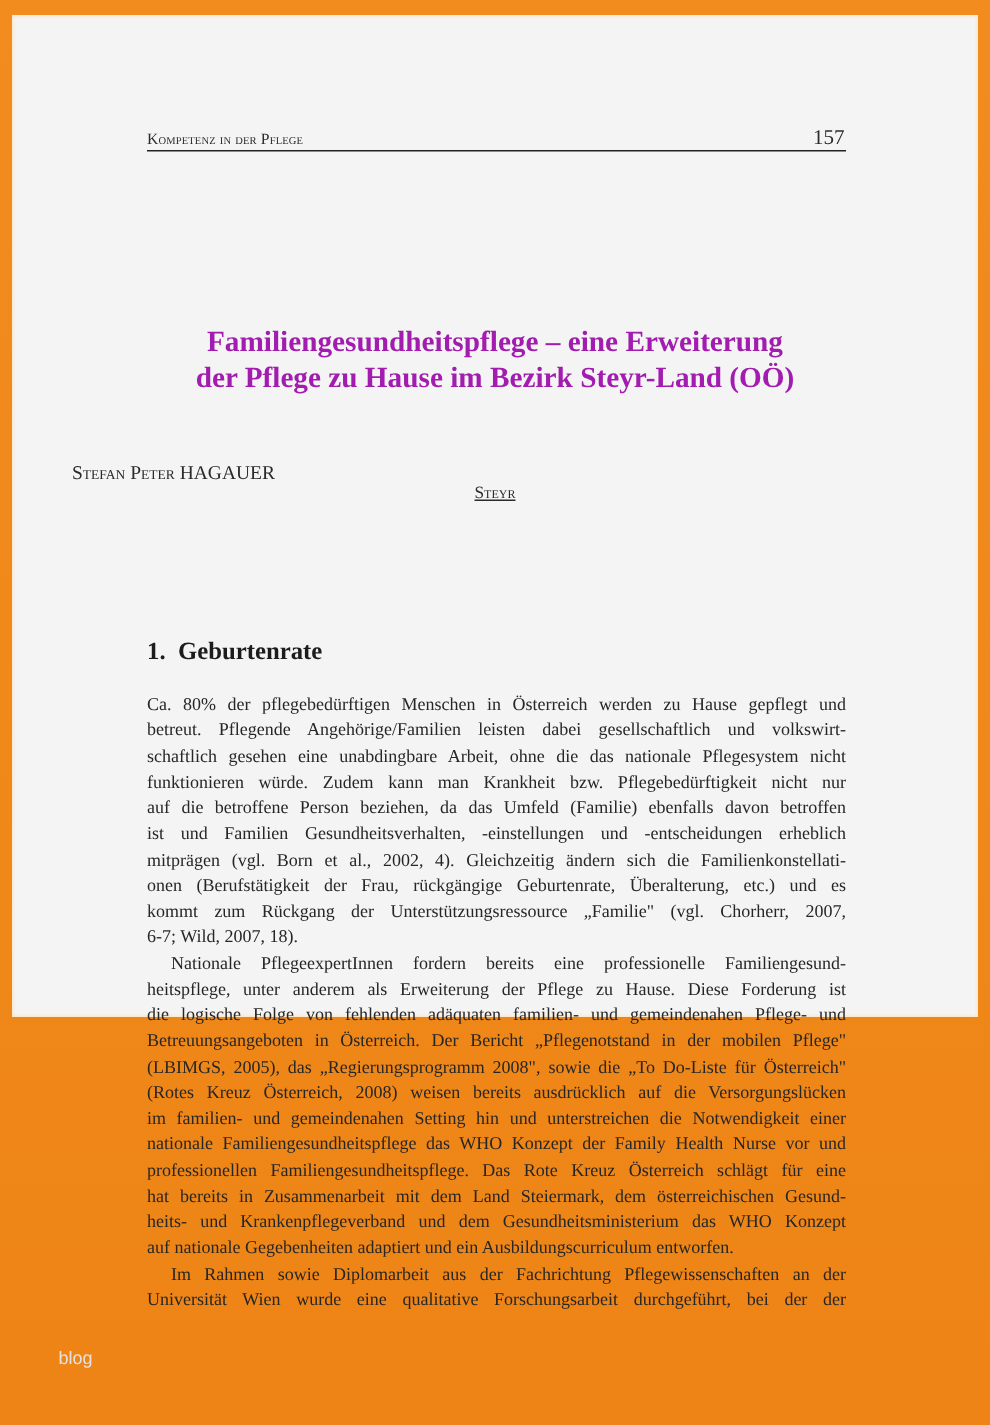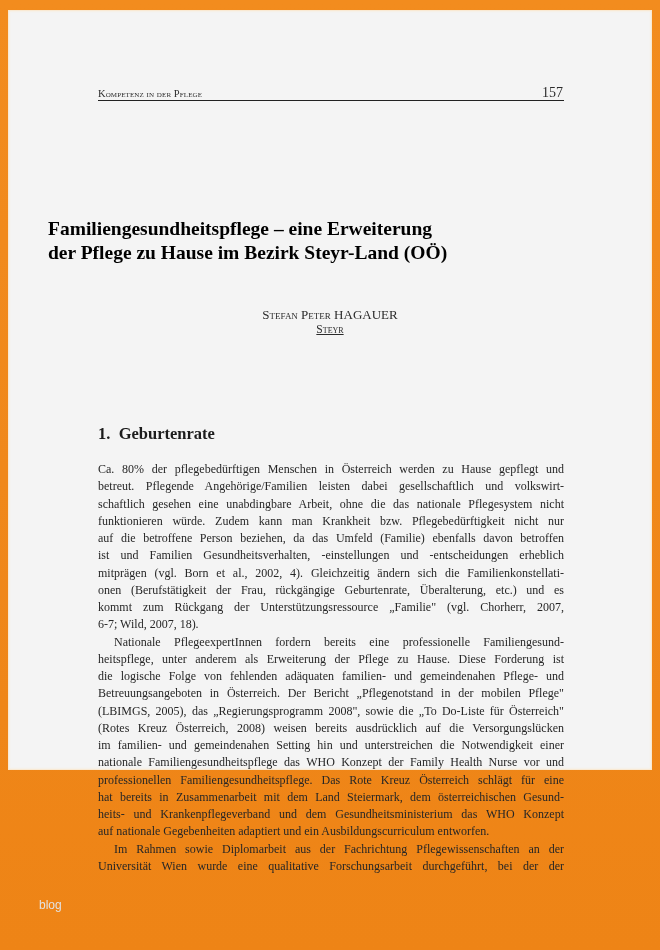--- a/index.html
+++ b/index.html
@@ -19,21 +19,21 @@
       top: 0;
       width: 660px;
       height: 950px;
       background: linear-gradient(180deg, #f28c1e 0%, #ee8416 100%);
     }
     .page {
       position: absolute;
       left: 8px;
       top: 10px;
       width: 644px;
-      height: 760px;
+      height: 668px;
       background: #f4f4f4;
       box-shadow: inset 0 0 2px 1px #fbe6c8;
       font-family: "DejaVu Serif", "Liberation Serif", serif;
       color: #1f1f1f;
     }
     .running-head {
       position: absolute;
       left: 90px;
       top: 76px;
       width: 465px;
@@ -63,33 +63,32 @@
       top: 90px;
       width: 466px;
       height: 1px;
       background: #222;
     }
     .title {
       position: absolute;
       left: 40px;
       top: 207px;
       width: 564px;
-      text-align: left;
+      text-align: center;
       font-family: "Liberation Serif", serif;
       font-weight: bold;
       font-size: 19.5px;
       line-height: 24px;
-      color: #000000;
+      color: #a21caf;
     }
     .author {
       position: absolute;
       left: 40px;
       top: 296px;
       width: 564px;
-      text-align: center;
       font-family: "Liberation Serif", serif;
       font-size: 13px;
       line-height: 18px;
       color: #2a2a2a;
     }
     .author .sc {
       font-variant: small-caps;
     }
     .affil {
       position: absolute;

